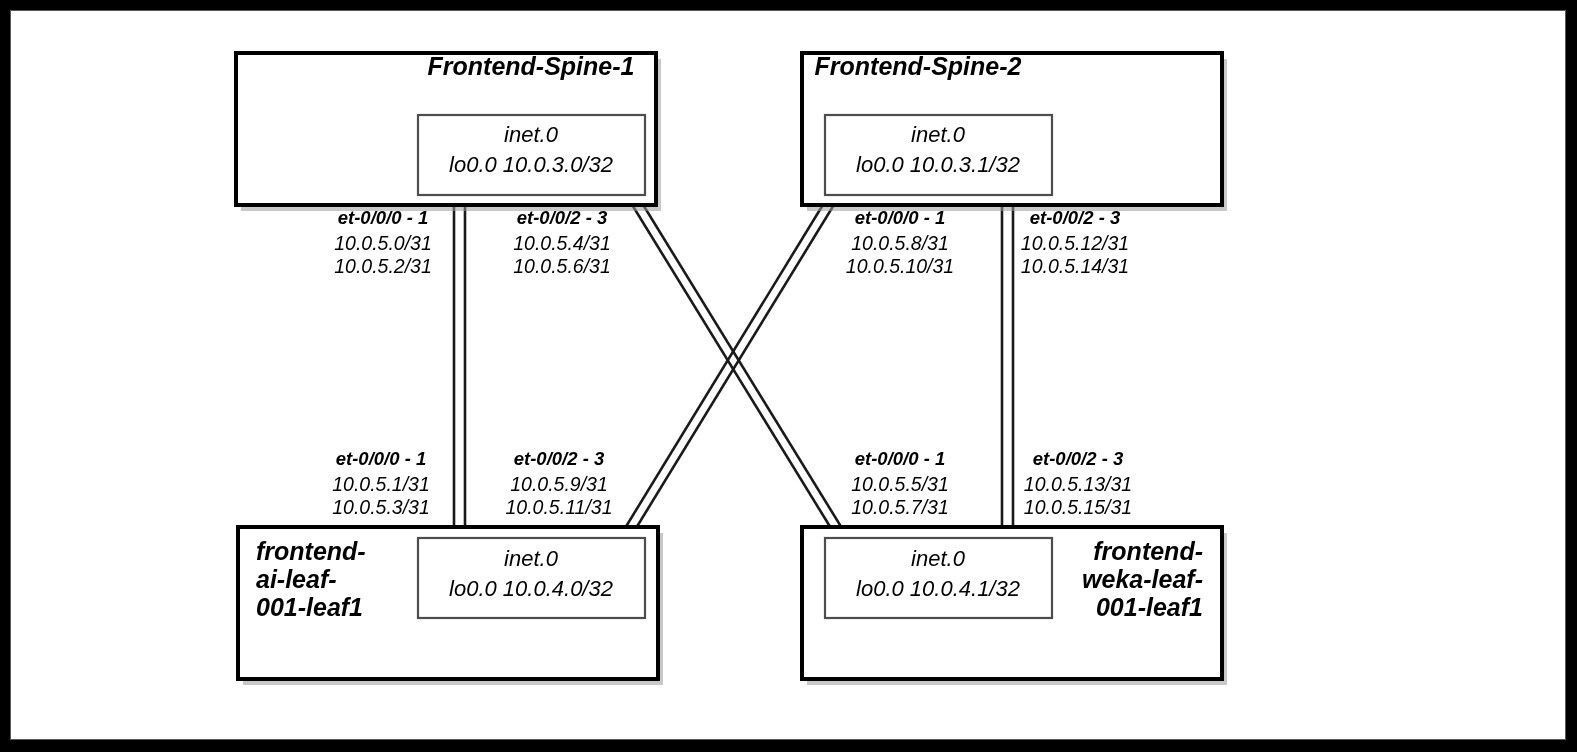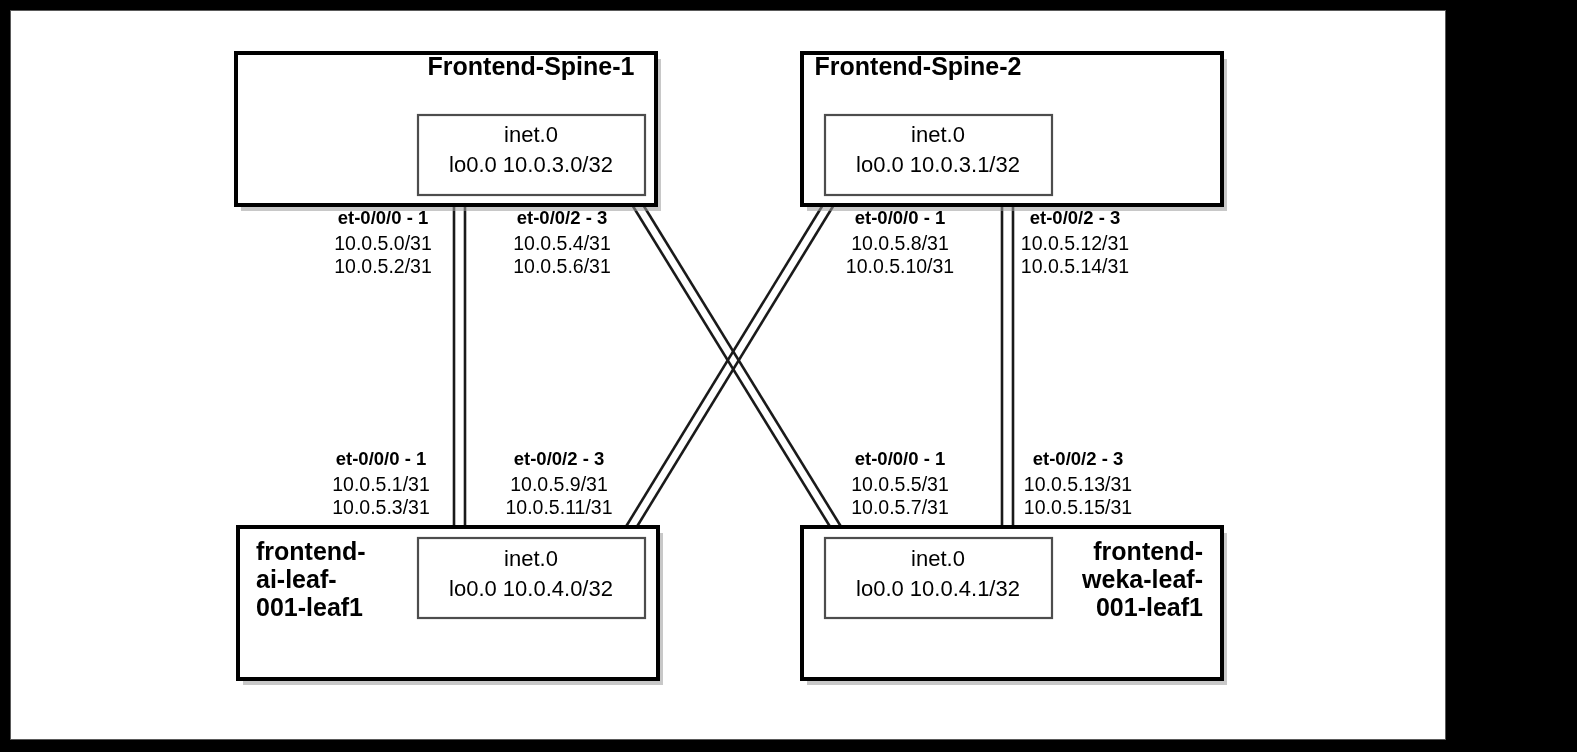--- a/index.html
+++ b/index.html
@@ -17,24 +17,25 @@
     position: absolute;
     left: 0; top: 0;
     width: 1577px;
     height: 752px;
     background: #000000;
   }
   #canvas {
     position: absolute;
     left: 10px;
     top: 10px;
-    width: 1436px;
+    width: 1556px;
     height: 730px;
     background: #ffffff;
     box-shadow: 0 0 0 1px #5a5a5a inset;
+    font-style: italic;
   }
   svg#diagram {
     position: absolute;
     left: 0;
     top: 0;
     display: block;
   }
   .node-rect {
     fill: #ffffff;
     stroke: #000000;

